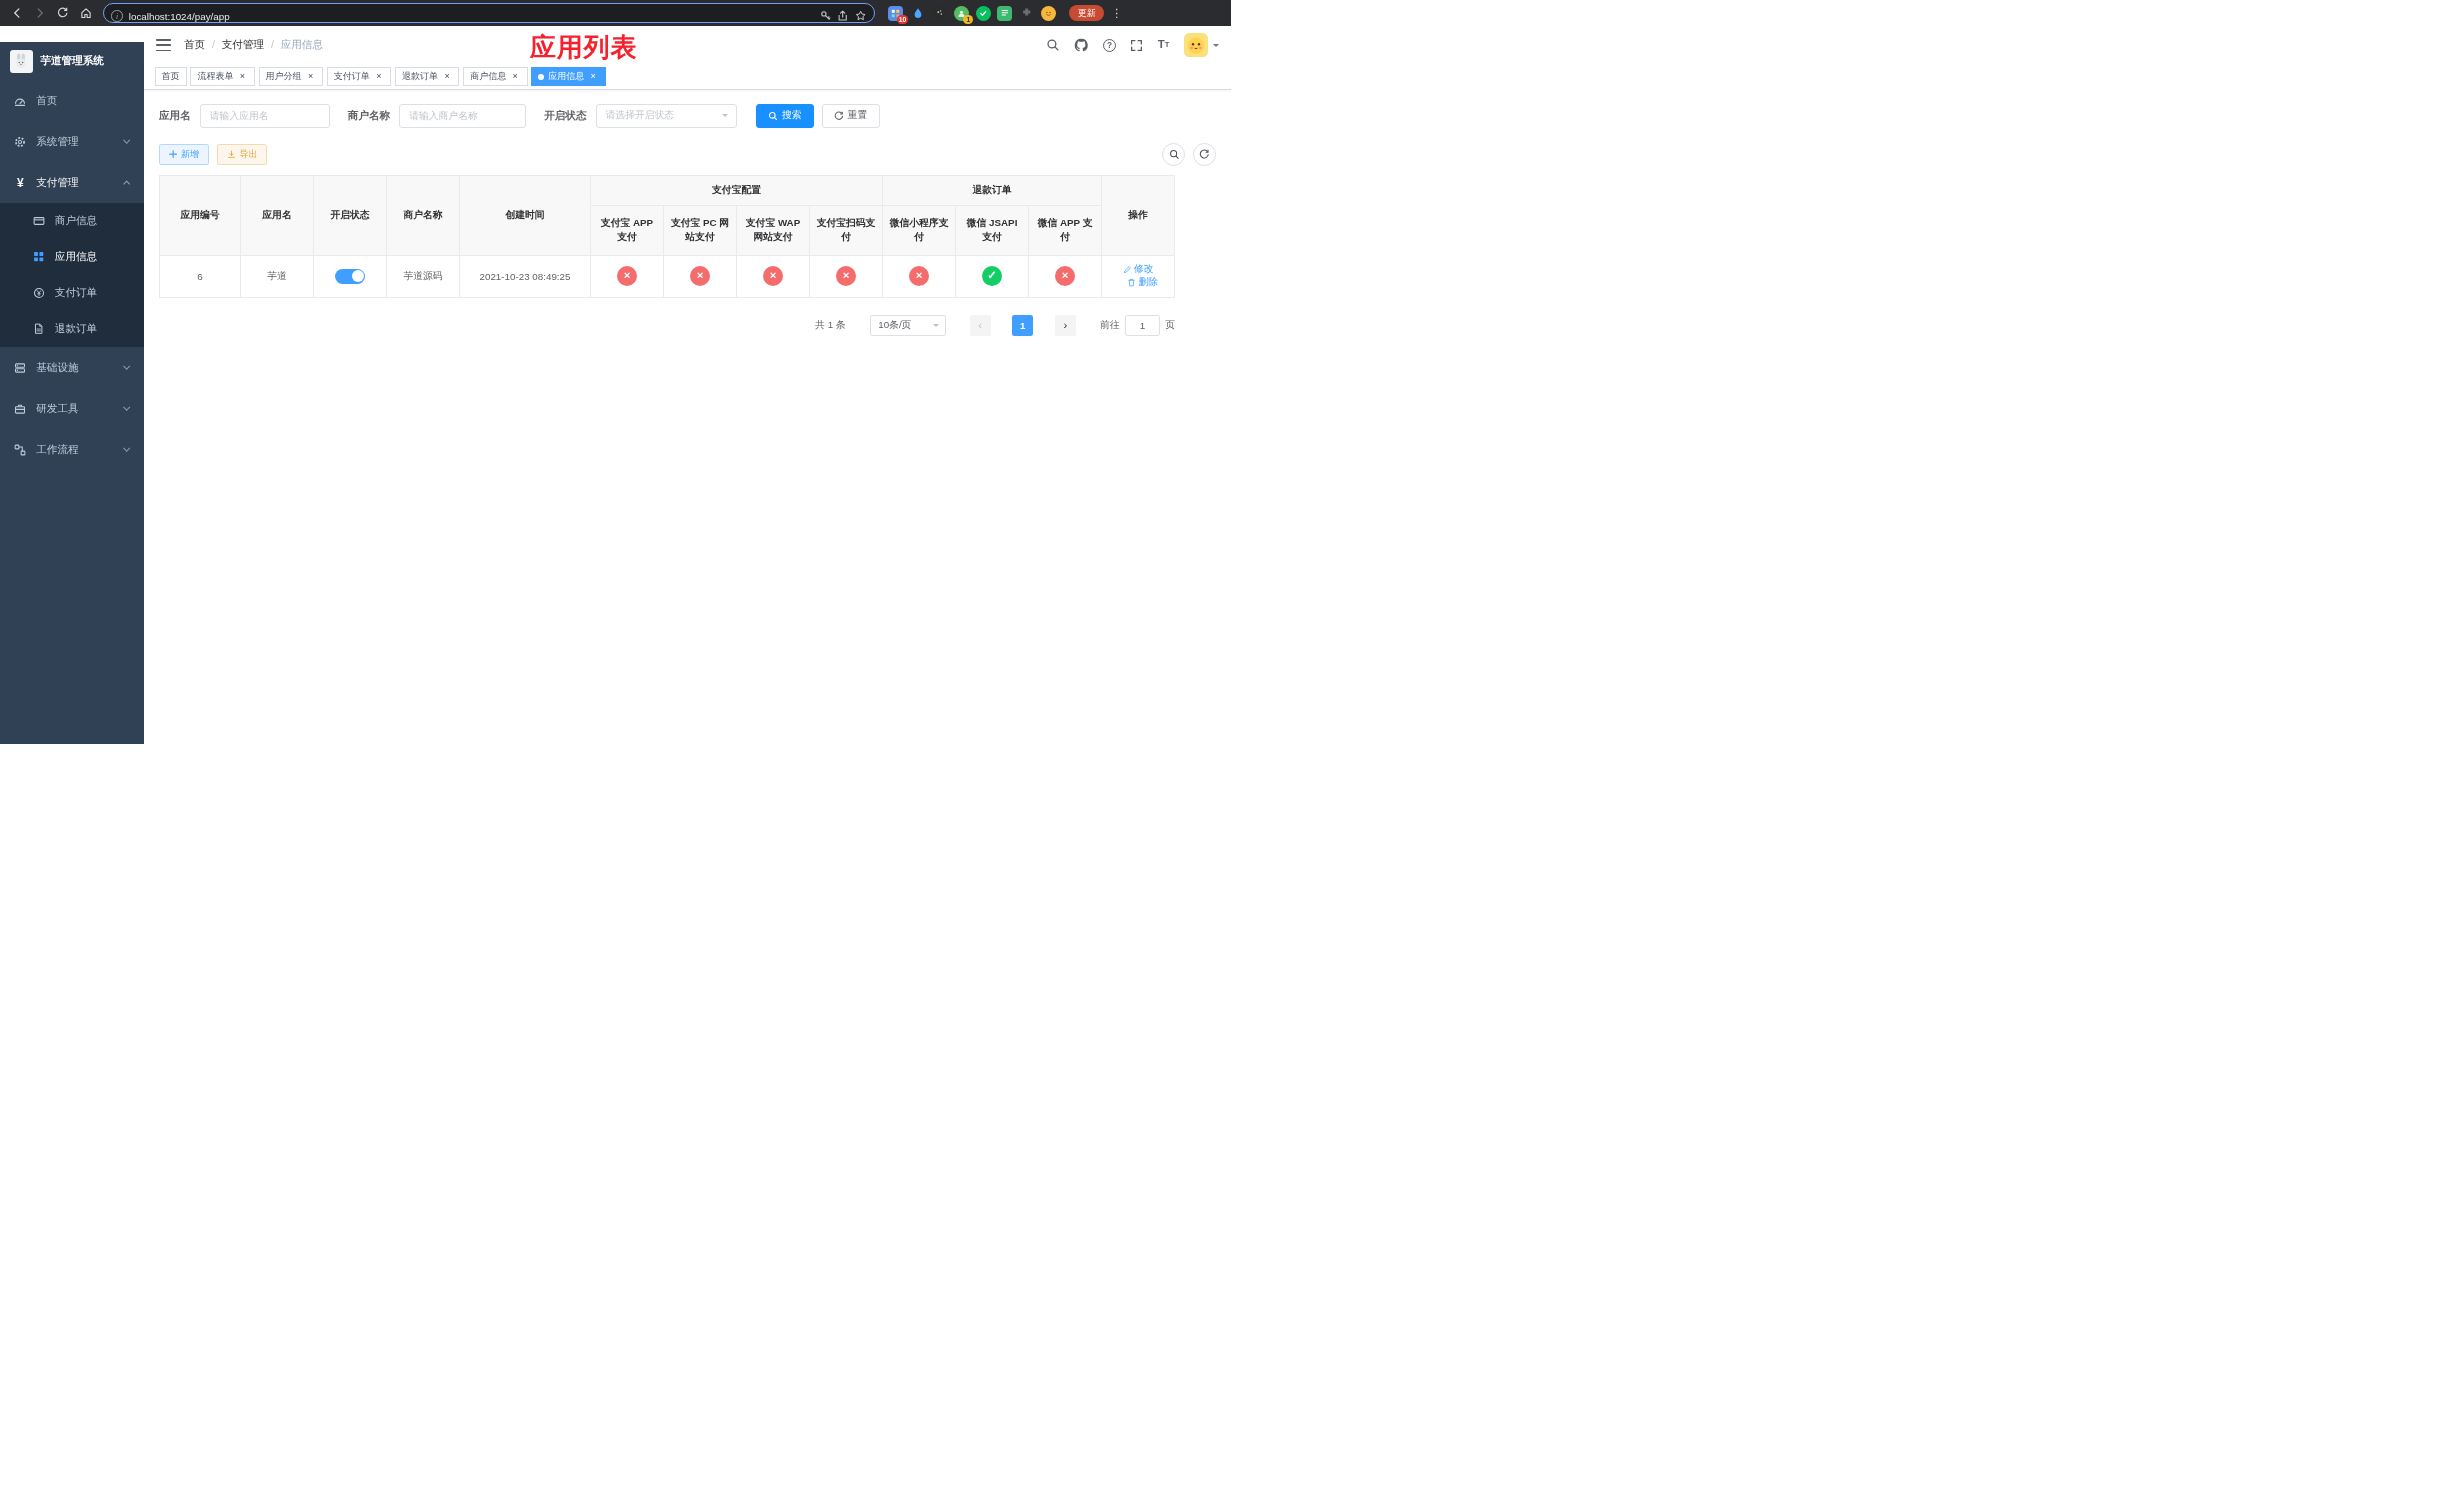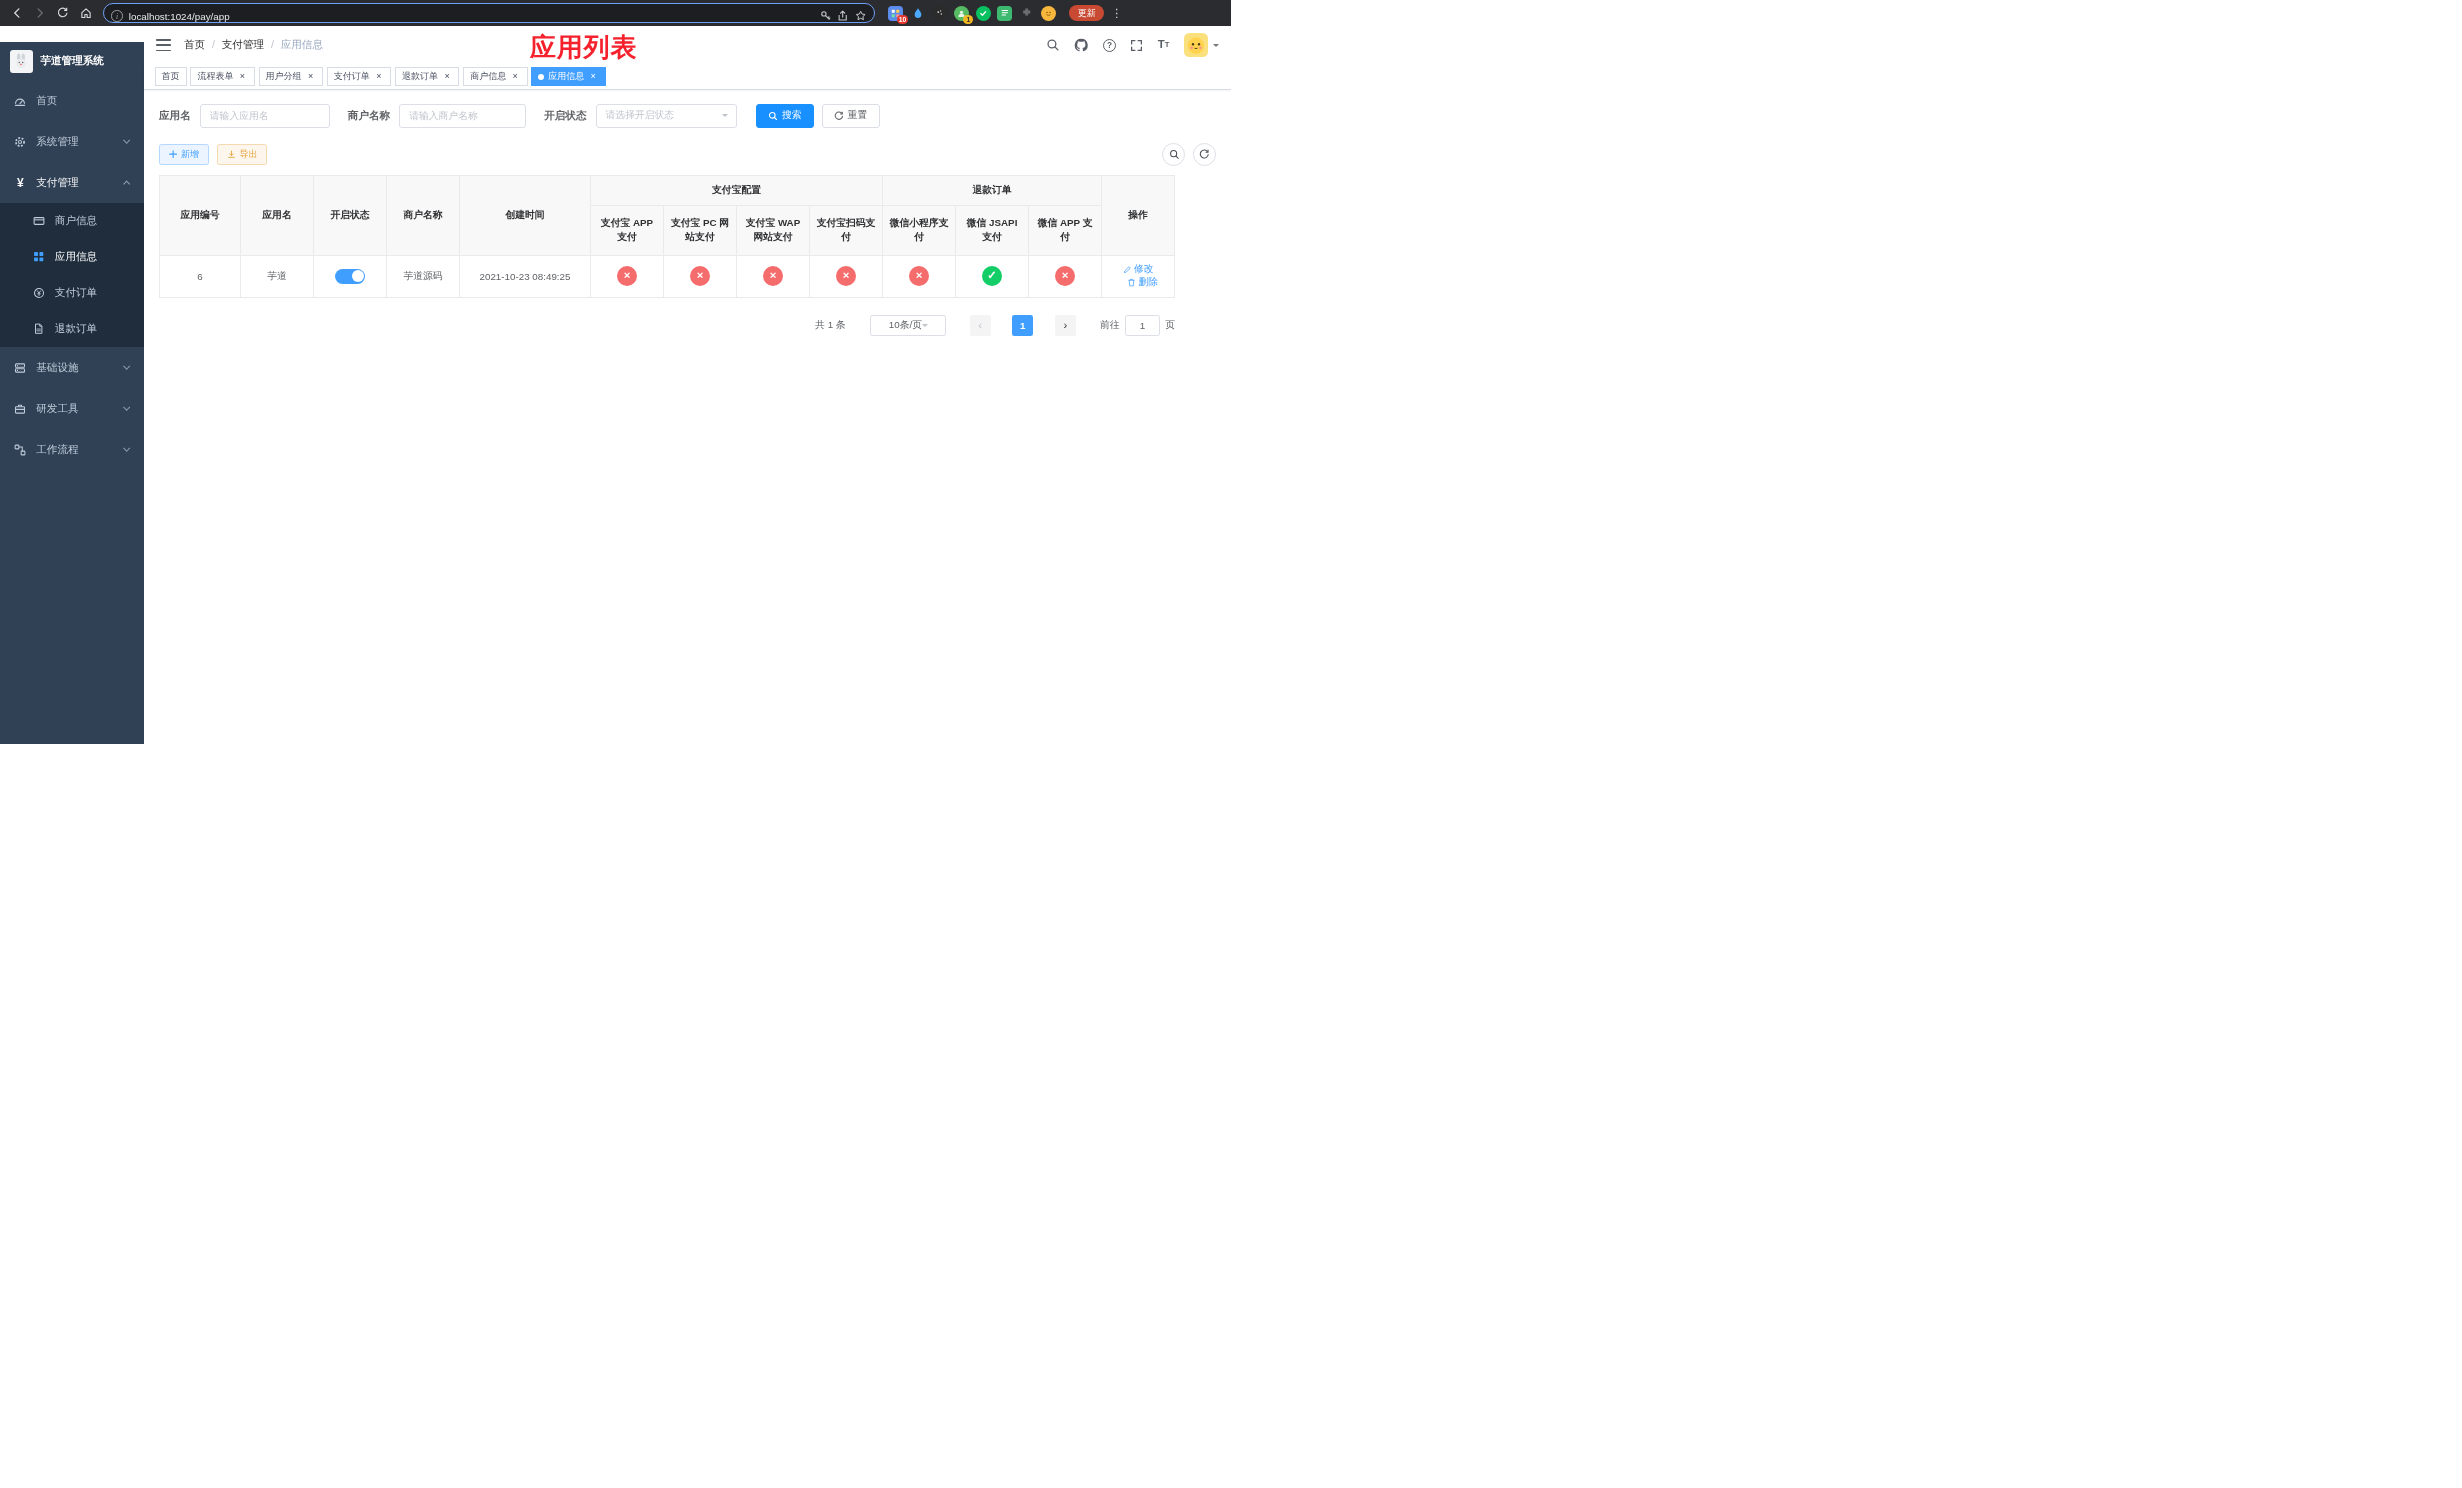--- a/index.html
+++ b/index.html
@@ -106,21 +106,21 @@
   .switch.on { background:#409eff; }
   .switch.on .knob { left:16.7px; }
   .cfg { display:inline-flex; width:20.4px; height:20.4px; border-radius:50%; align-items:center; justify-content:center; color:#fff; font-size:11.4px; font-weight:700; line-height:1; }
   .cfg.off { background:#f56c6c; }
   .cfg.on { background:#13ce66; }
   .op-link { color:#409eff; font-size:9.8px; text-decoration:none; display:inline-flex; align-items:center; gap:2.3px; cursor:pointer; }
   .op-link + .op-link { margin-left:9px; }
 
   
   .pager { width:1016px; display:flex; align-items:center; justify-content:flex-end; gap:24px; margin-top:17.4px; font-size:9.8px; color:#606266; }
-  .psize { width:76px; height:21px; border:0.8px solid #dcdfe6; border-radius:2.3px; display:flex; align-items:center; justify-content:center; padding:0 6px 0 7.6px; cursor:pointer; background:#fff; }
+  .psize { width:76px; height:21px; border:0.8px solid #dcdfe6; border-radius:2.3px; display:flex; align-items:center; justify-content:space-between; padding:0 6px 0 7.6px; cursor:pointer; background:#fff; }
   .pbtn { width:21px; height:21px; border-radius:2.3px; background:#f4f4f5; display:flex; align-items:center; justify-content:center; font-size:11.4px; cursor:pointer; }
   .pbtn.prev { color:#c0c4cc; } .pbtn.prev::before { content:"\2039"; }
   .pbtn.next { color:#303133; } .pbtn.next::before { content:"\203A"; }
   .pnum { width:21px; height:21px; border-radius:2.3px; background:#409eff; color:#fff; font-weight:700; display:flex; align-items:center; justify-content:center; cursor:pointer; margin:0 -2.3px; }
   .goto { display:flex; align-items:center; gap:5.3px; }
   .goto .inp-go { width:35px; height:21px; border:0.8px solid #dcdfe6; border-radius:2.3px; text-align:center; font-size:9.8px; color:#606266; outline:none; font-family:"Liberation Sans", sans-serif; }
 </style>
 </head>
 <body>
 

